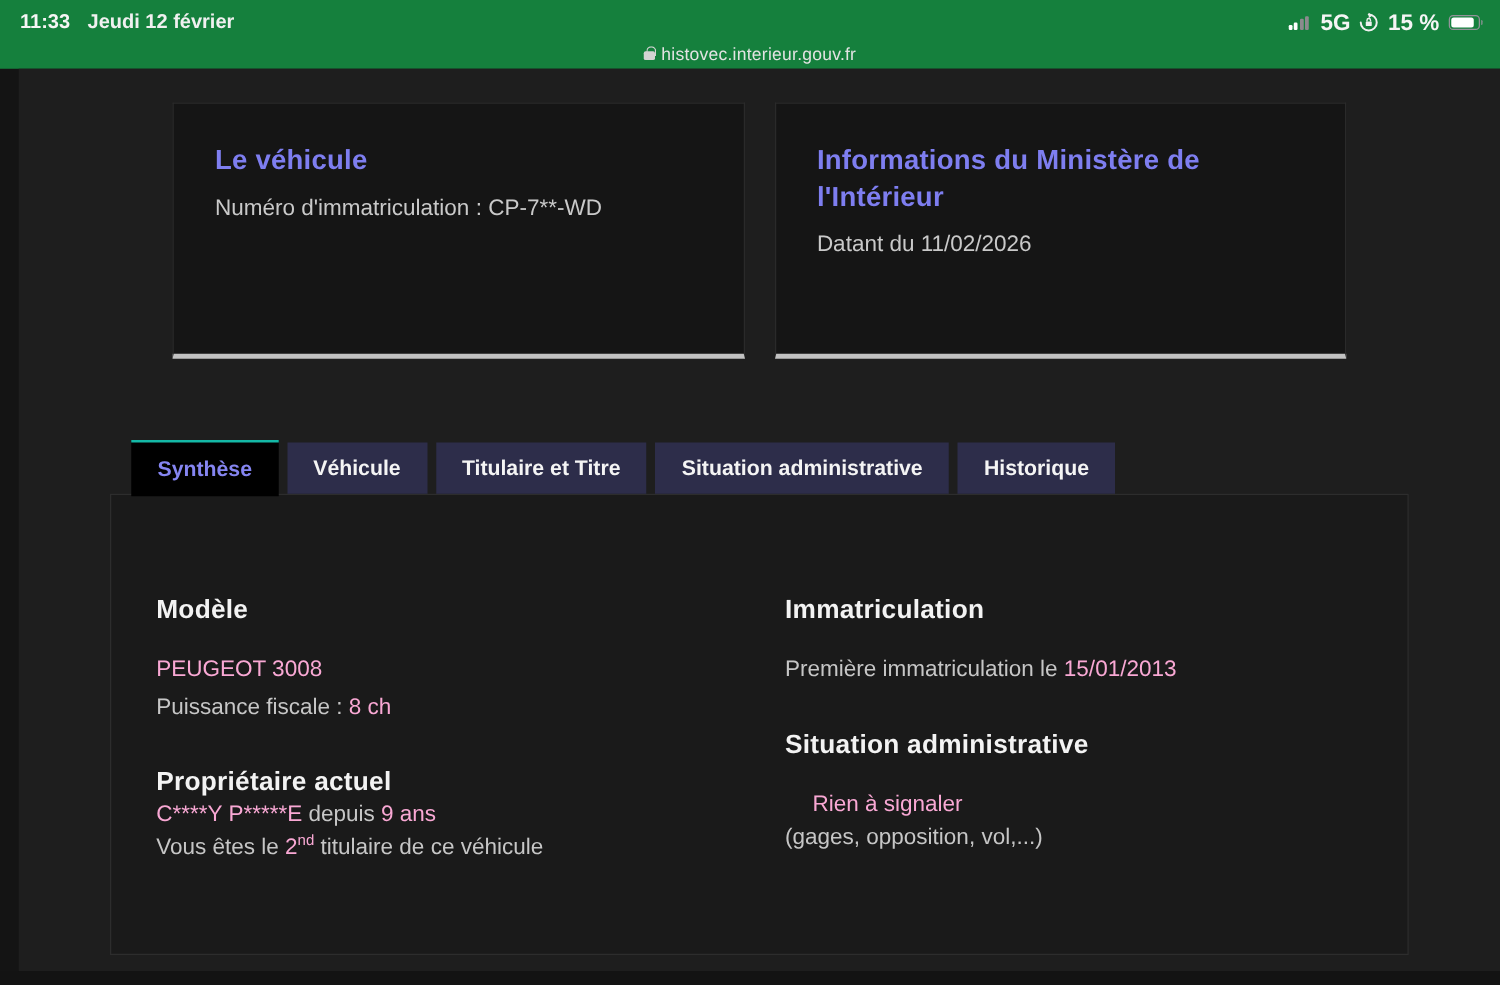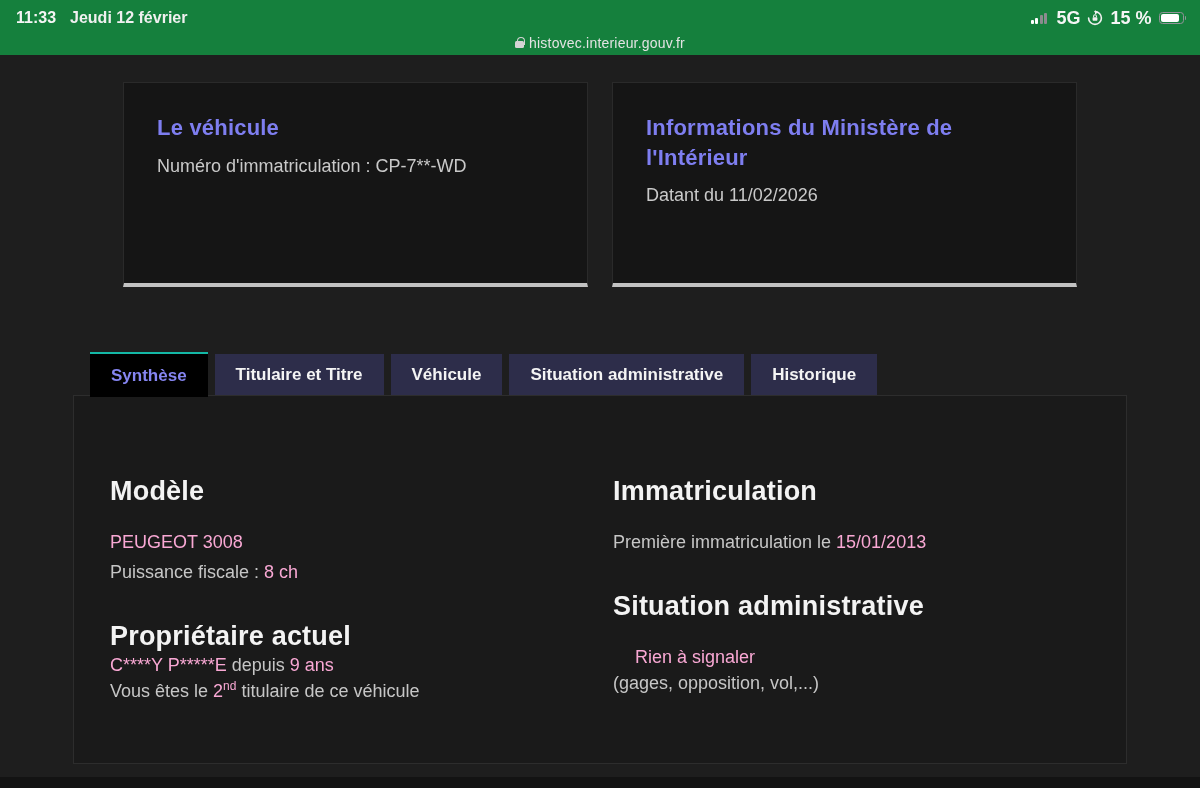--- a/index.html
+++ b/index.html
@@ -40,21 +40,21 @@
   .lock-icon::before {
     content:""; position:absolute; top:0; left:1.5px; width:6px; height:7px;
     border:1.5px solid #d4d4d4; border-bottom:none; border-radius:4px 4px 0 0;
   }
   .lock-icon::after {
     content:""; position:absolute; bottom:0; left:0; width:9px; height:6.5px;
     background:#d4d4d4; border-radius:1.5px;
   }
 
   
-  .page { background:#1e1e1e; height:722px; }
+  .page { background:#1e1e1e; height:722px;margin-left:15px; }
   .cards-row { display:flex; gap:24px; padding:27px 123px 0; }
   .card {
     flex:1; height:205px; background:#151515;
     border:1px solid #2a2a2a; border-bottom:4px solid #c2c2c2;
     padding:30px 33px;
   }
   .card-title { color:#7e7ef0; font-size:22px; font-weight:700; line-height:1.35; letter-spacing:.2px; }
   .card-body { margin-top:13px; font-size:18px; color:#c9c9c9; }
 
   
@@ -70,21 +70,21 @@
     border-top:2px solid #14b8a6; height:45px; margin-bottom:-2px;
   }
 
   
   .panel {
     background:#1a1a1a; border:1px solid #2d2d2d;
     height:369px; padding:36px 36px 0;
   }
   .panel-heading { color:#f6f6f6; font-size:24px; font-weight:700; letter-spacing:.3px; }
   .columns { display:grid; grid-template-columns:503px 1fr; margin-top:44px; }
-  .col h3 { color:#f3f3f3; font-size:27px; font-weight:700; letter-spacing:.2px; }
+  .col h3 { color:#f3f3f3; font-size:21px; font-weight:700; letter-spacing:.2px; }
   .col p { font-size:18px; color:#c6c6c6; line-height:1.45; }
   .accent { color:#f9a8d4; }
   .gap-lg { margin-top:36px; }
   .gap-md { margin-top:22px; }
   .gap-xs { margin-top:4px; }
   .indent { padding-left:22px; }
   sup { font-size:12px; }
 
   .footer-strip { background:#131313; height:11px; }
 </style>
@@ -135,22 +135,22 @@
     </section>
     <section class="card">
       <h2 class="card-title">Informations du Ministère de l'Intérieur</h2>
       <p class="card-body">Datant du 11/02/2026</p>
     </section>
   </div>
 
   <div class="tabs-wrap">
     <nav class="tabs">
       <button class="tab active">Synthèse</button>
+      <button class="tab">Véhicule</button>
       <button class="tab">Titulaire et Titre</button>
-      <button class="tab">Véhicule</button>
       <button class="tab">Situation administrative</button>
       <button class="tab">Historique</button>
     </nav>
 
     <section class="panel">
 
       <div class="columns">
 
         <div class="col">
           <h3>Modèle</h3>

